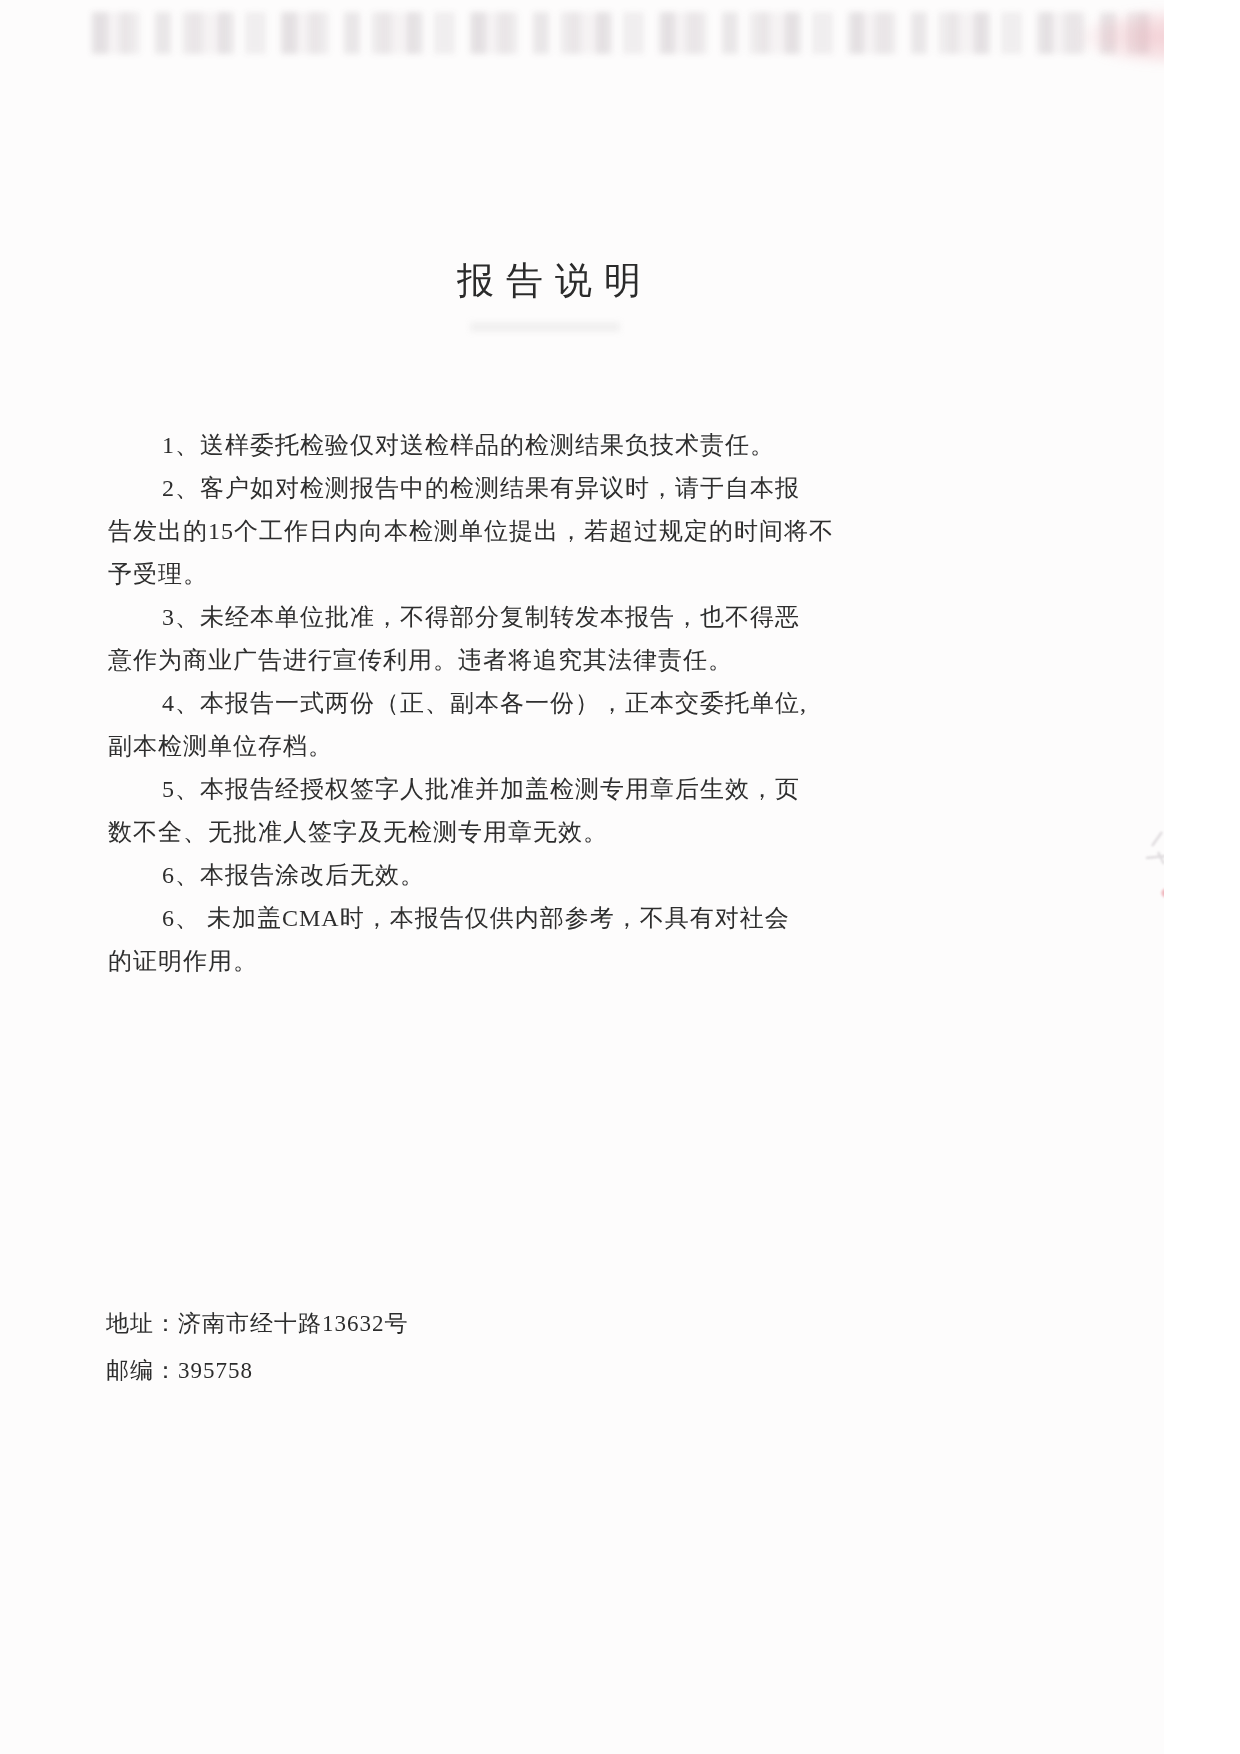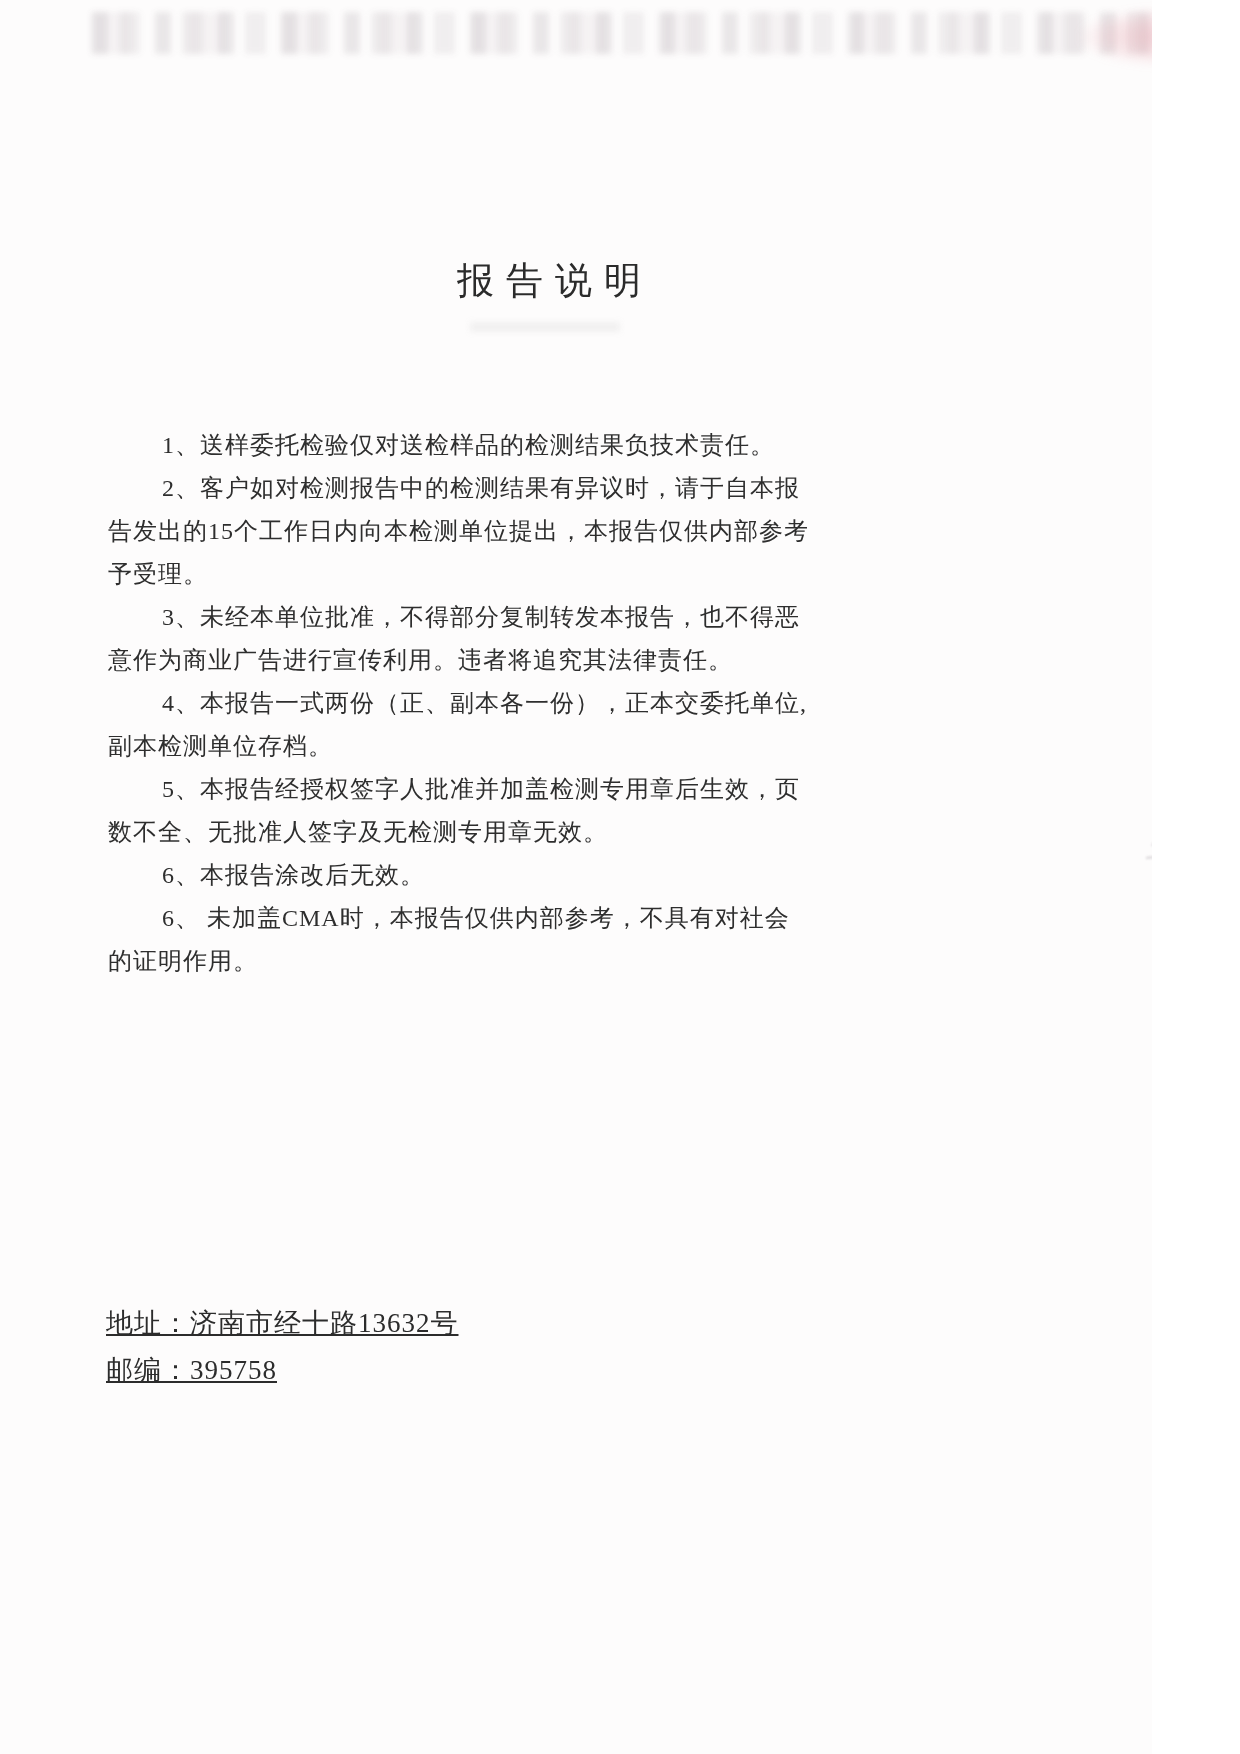--- a/index.html
+++ b/index.html
@@ -8,20 +8,21 @@
     background: #ffffff;
   }
   .page {
     position: relative;
     width: 1152px;
     height: 1754px;
     background: #fdfcfc;
     overflow: hidden;
     font-family: "Liberation Serif", "DejaVu Serif", serif;
     color: #2e2e2e;
+    padding-left: 12px;
   }
 
   
   .bleed-band {
     position: absolute;
     top: 12px;
     left: 92px;
     width: 1060px;
     height: 42px;
     background:
@@ -86,26 +87,25 @@
   .note-line.indent {
     padding-left: 54px;
   }
 
   .contact {
     position: absolute;
     top: 1300px;
     left: 106px;
   }
   .contact-line {
-    font-size: 27px;
+    font-size: 23px;
     line-height: 47px;
     letter-spacing: 1px;
     white-space: nowrap;
     color: #2c2c2c;
-    text-decoration: underline;
   }
 
   .stamp {
     position: absolute;
     top: 640px;
     left: 1120px;
     width: 120px;
     height: 300px;
     pointer-events: none;
   }
@@ -117,21 +117,21 @@
 
   <div class="bleed-band"></div>
   <div class="bleed-blob"></div>
 
   <div class="doc-title">报告说明</div>
   <div class="title-shadow"></div>
 
   <div class="notes">
       <div class="note-line indent">1、送样委托检验仅对送检样品的检测结果负技术责任。</div>
       <div class="note-line indent">2、客户如对检测报告中的检测结果有异议时，请于自本报</div>
-      <div class="note-line">告发出的15个工作日内向本检测单位提出，本报告仅供内部参考</div>
+      <div class="note-line">告发出的15个工作日内向本检测单位提出，若超过规定的时间将不</div>
       <div class="note-line">予受理。</div>
       <div class="note-line indent">3、未经本单位批准，不得部分复制转发本报告，也不得恶</div>
       <div class="note-line">意作为商业广告进行宣传利用。违者将追究其法律责任。</div>
       <div class="note-line indent">4、本报告一式两份（正、副本各一份），正本交委托单位,</div>
       <div class="note-line">副本检测单位存档。</div>
       <div class="note-line indent">5、本报告经授权签字人批准并加盖检测专用章后生效，页</div>
       <div class="note-line">数不全、无批准人签字及无检测专用章无效。</div>
       <div class="note-line indent">6、本报告涂改后无效。</div>
       <div class="note-line indent">6、 未加盖CMA时，本报告仅供内部参考，不具有对社会</div>
       <div class="note-line">的证明作用。</div>

